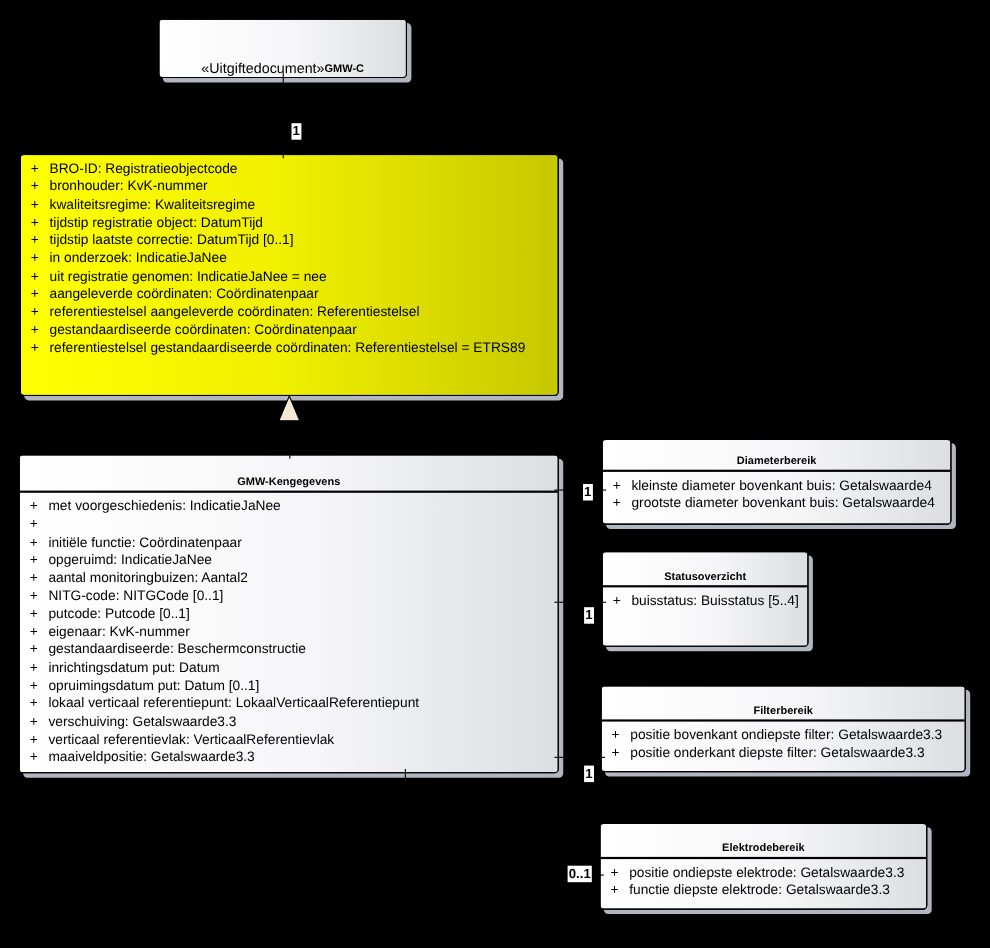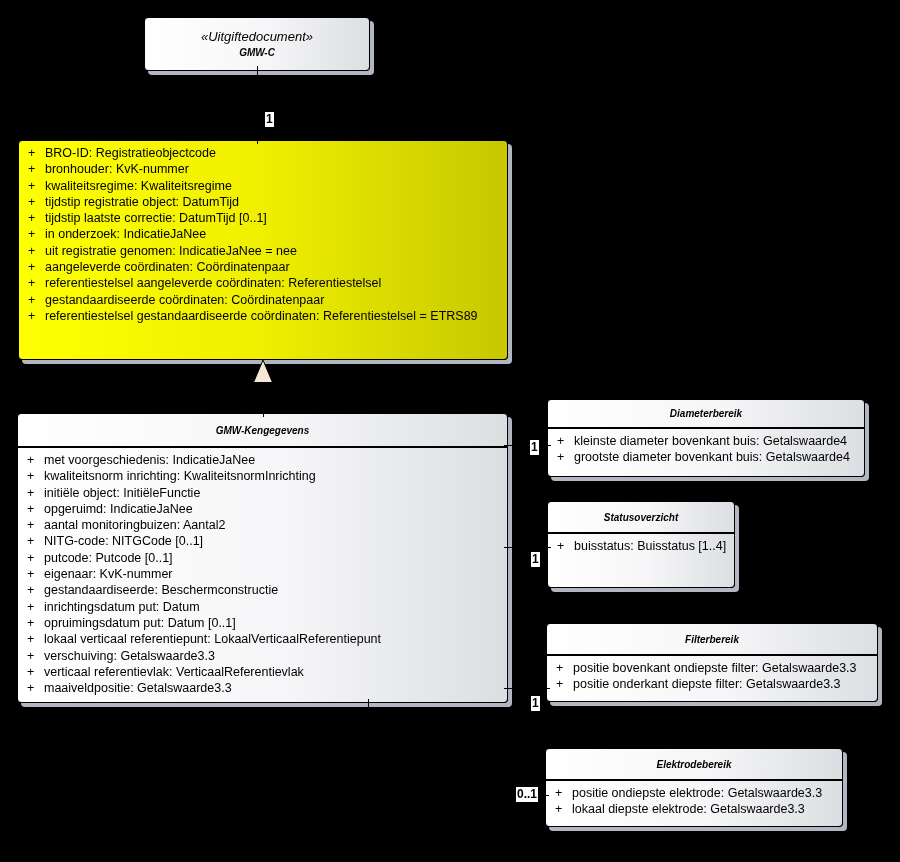--- a/index.html
+++ b/index.html
@@ -19,26 +19,25 @@
     border-radius:4px;
     box-shadow:4px 4px 0 0 rgba(193,198,208,0.92);
     color:#000;
     z-index:1;
     box-sizing:border-box;
   }
   .uml-box.light  { background:linear-gradient(to right,#ffffff 0%,#f6f6f8 55%,#dcdee1 100%); }
   .uml-box.yellow { background:linear-gradient(to right,#ffff02 0%,#efef00 50%,#c6c800 100%); }
 
   .box-header {
-    display:flex; flex-direction:column;
-    align-items:center; justify-content:center;
+    display:flex; flex-direction:row;
+    align-items:flex-end; justify-content:center;
     border-bottom:2px solid #000;
     font-weight:bold; font-size:13.5px; line-height:15px;
     box-sizing:content-box;
-    font-style:italic;
   }
   .box-header.no-sep { border-bottom:none; height:100%; }
   .stereotype { font-weight:normal; font-size:13px; line-height:16px; }
   .class-name { font-weight:bold; font-size:10px; }
 
   .attrs { padding:4px 0 0 0; overflow:hidden; }
   .attr-row { display:flex; line-height:16.3px; font-size:12.5px; white-space:nowrap; }
   .vis { flex:none; width:17px; margin-left:9px; }
 
   
@@ -137,25 +136,24 @@
     <div class="box-header" style="height:32px">
       <div class="class-name">GMW-Kengegevens</div>
     </div>
     <div class="attrs">
         <div class="attr-row">
           <span class="vis">+</span>
           <span class="attr-text">met voorgeschiedenis: IndicatieJaNee</span>
         </div>
         <div class="attr-row">
           <span class="vis">+</span>
-          <span class="attr-text">kwaliteitsnorm inrichting: KwaliteitsnormInrichting</span>
-        </div>
-        <div class="attr-row">
-          <span class="vis">+</span>
-          <span class="attr-text">initiële object: InitiëleFunctie</span>
+        </div>
+        <div class="attr-row">
+          <span class="vis">+</span>
+          <span class="attr-text">initiële functie: Coördinatenpaar</span>
         </div>
         <div class="attr-row">
           <span class="vis">+</span>
           <span class="attr-text">opgeruimd: IndicatieJaNee</span>
         </div>
         <div class="attr-row">
           <span class="vis">+</span>
           <span class="attr-text">aantal monitoringbuizen: Aantal2</span>
         </div>
         <div class="attr-row">
@@ -217,21 +215,21 @@
       </div>
   </div>
 
   <div class="uml-box light" style="left:547px;top:501px;width:188px;height:87px">
     <div class="box-header" style="height:30px">
       <div class="class-name">Statusoverzicht</div>
     </div>
     <div class="attrs">
         <div class="attr-row">
           <span class="vis">+</span>
-          <span class="attr-text">buisstatus: Buisstatus [1..4]</span>
+          <span class="attr-text">buisstatus: Buisstatus [5..4]</span>
         </div>
       </div>
   </div>
 
   <div class="uml-box light" style="left:546px;top:623px;width:332px;height:79px">
     <div class="box-header" style="height:30px">
       <div class="class-name">Filterbereik</div>
     </div>
     <div class="attrs">
         <div class="attr-row">
@@ -249,18 +247,18 @@
     <div class="box-header" style="height:30px">
       <div class="class-name">Elektrodebereik</div>
     </div>
     <div class="attrs">
         <div class="attr-row">
           <span class="vis">+</span>
           <span class="attr-text">positie ondiepste elektrode: Getalswaarde3.3</span>
         </div>
         <div class="attr-row">
           <span class="vis">+</span>
-          <span class="attr-text">lokaal diepste elektrode: Getalswaarde3.3</span>
+          <span class="attr-text">functie diepste elektrode: Getalswaarde3.3</span>
         </div>
       </div>
   </div>
 
 </div>
 
 </body></html>

